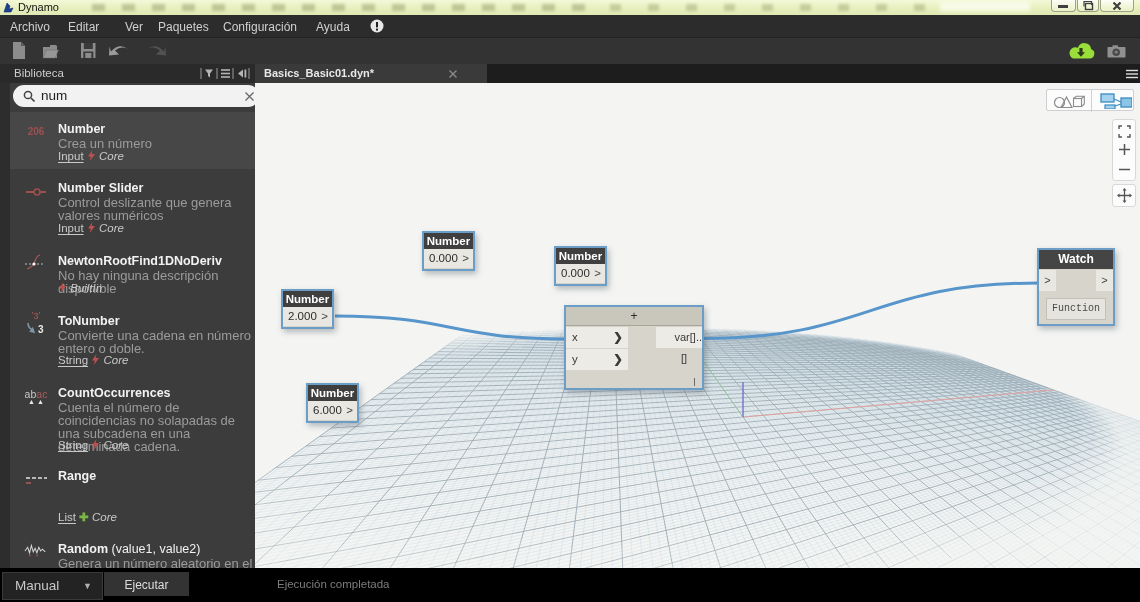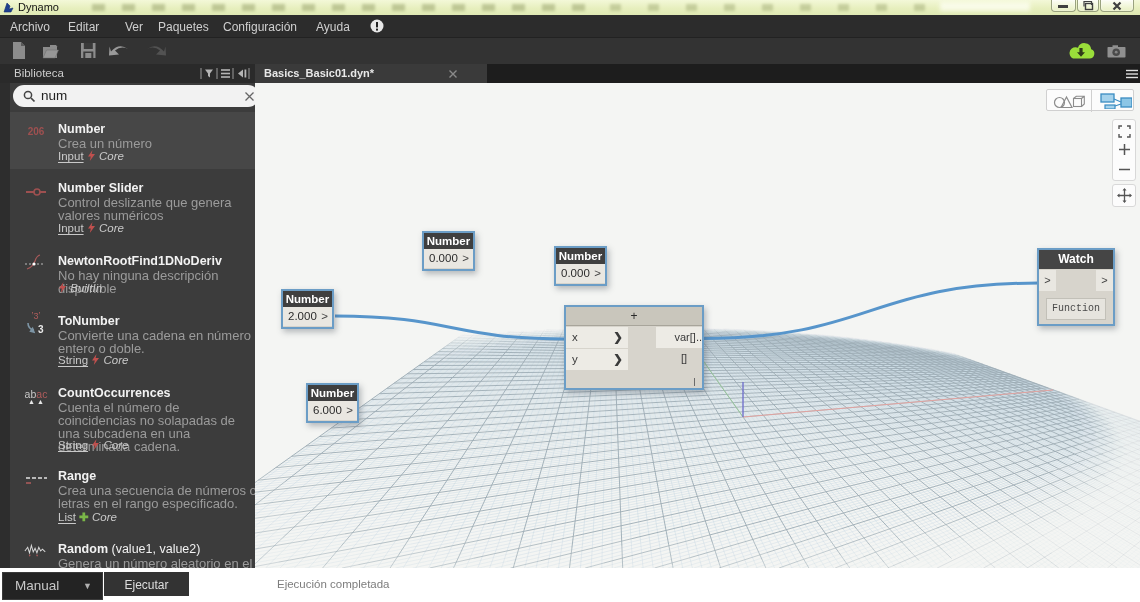--- a/index.html
+++ b/index.html
@@ -28,21 +28,21 @@
 .item-g u{text-underline-offset:2px}
 .item-g i{font-style:italic}
 .icon{position:absolute;left:14px;width:24px;text-align:center}
 
 #canvas{left:255px;top:83px;width:885px;height:485px;background:#f4f5f3;overflow:hidden}
 
 .node{position:absolute;border:2px solid #6b9dc6;box-shadow:2px 3px 6px rgba(60,70,80,.35);background:#d7d4cc}
 .nhead{background:#3f3f3f;color:#fff;font-weight:bold;text-align:center;font-size:11.5px}
 .nbody{background:#e9e7e1;position:relative;font-size:11.5px;color:#2c2c2c}
 
-#bottom{left:0;top:568px;width:1140px;height:34px;background:#ffffff}
+#bottom{left:0;top:568px;width:1140px;height:34px;background:#000000}
 #manual{position:absolute;left:2px;top:4px;width:101px;height:28px;background:#232323;border:1px solid #3a3a3a;color:#c8c8c8;font-size:13.5px;line-height:26px;padding-left:12px}
 #ejec{position:absolute;left:104px;top:4px;width:85px;height:24px;background:#333333;color:#dedede;font-size:12px;line-height:27px;text-align:center}
 #estado{position:absolute;left:277px;top:10px;color:#7d7d7d;font-size:11.5px;}
 svg{display:block}
 </style></head><body>
 <div id="app">
 
 <div class="abs" id="title">
   <div class="blob" style="left:92px;top:4px;width:500px;height:7px;background:repeating-linear-gradient(90deg,#95a06a 0 13px,transparent 13px 30px);opacity:.5;filter:blur(1.5px)"></div>
   <div class="blob" style="left:610px;top:4px;width:330px;height:7px;background:repeating-linear-gradient(90deg,#9aa46e 0 11px,transparent 11px 38px);opacity:.45;filter:blur(1.5px)"></div>
@@ -207,21 +207,20 @@
   <svg class="icon" style="top:392px" width="24" height="10" viewBox="0 0 24 10">
         <g stroke="#d8d8d8" stroke-width="1.6">
           <line x1="2" y1="3" x2="6" y2="3"></line>
           <line x1="8" y1="3" x2="12" y2="3"></line>
           <line x1="14" y1="3" x2="18" y2="3"></line>
           <line x1="20" y1="3" x2="23" y2="3"></line>
         </g>
         <line x1="2" y1="8" x2="7" y2="8" stroke="#a95a5a" stroke-width="1.6"></line>
       </svg>
   <div class="item-t" style="top:386px">Range</div>
-  <div class="item-d" style="top:401px">Crea una secuencia de números o letras en el rango especificado.</div>
   <div class="item-g" style="top:427px"><u>List</u> <span style="color:#7ab648;font-style:normal;font-weight:bold">✚</span> <i>Core</i></div>
 
   <svg class="icon" style="top:460px" width="26" height="16" viewBox="0 0 26 16">
         <path d="M1 8 l3 -4 l2 6 l2 -8 l2 7 l2 -4 l2 5 l2 -6 l2 4 l2 -2 l3 3" fill="none" stroke="#d8d8d8" stroke-width="1.1"></path>
         <path d="M5 12 l2.4 0 l-1.2 2.2 z M13 12 l2.4 0 l-1.2 2.2 z" fill="#b05c5c"></path>
       </svg>
   <div class="item-t" style="top:459px">Random <span style="font-weight:normal">(value1, value2)</span></div>
   <div class="item-d" style="top:474px">Genera un número aleatorio en el rango</div>
 </div>
 

